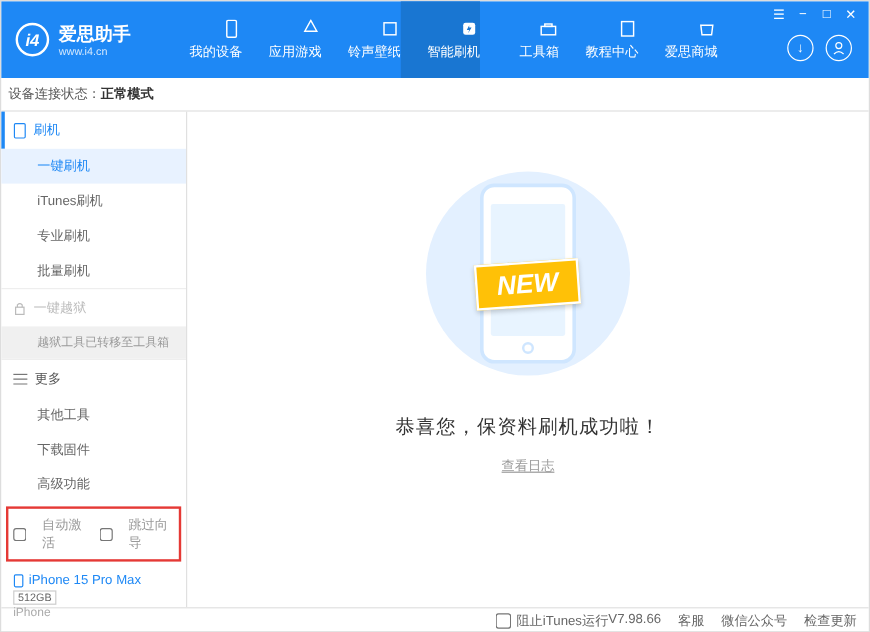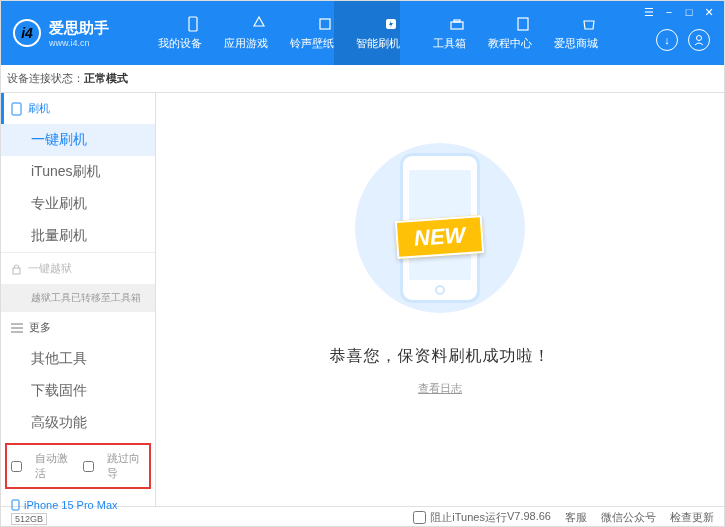--- a/index.html
+++ b/index.html
@@ -1,39 +1,39 @@
 <!DOCTYPE html>
 <html><head>
 <meta charset="utf-8">
 <style>
 *{margin:0;padding:0;box-sizing:border-box;font-family:"Microsoft YaHei",Arial,sans-serif}
 body{background:#fff;width:725px;height:527px;overflow:hidden;font-size:12px;border:1px solid #ddd}
 .header{background:#1e88f5;height:64px;display:flex;align-items:center;position:relative}
 .logo-area{display:flex;align-items:center;padding-left:12px;width:135px}
-.logo-circle{width:28px;height:28px;border:2px solid #fff;border-radius:50%;display:flex;align-items:center;justify-content:center;color:#000000;font-weight:bold;font-size:14px;font-style:italic}
+.logo-circle{width:28px;height:28px;border:2px solid #fff;border-radius:50%;display:flex;align-items:center;justify-content:center;color:#ffffff;font-weight:bold;font-size:14px;font-style:italic}
 .logo-text{color:#fff;margin-left:8px}
 .logo-title{font-size:15px;font-weight:bold}
 .logo-sub{font-size:9px;opacity:.8}
 .nav-tabs{display:flex;height:100%}
 .nav-tab{width:66px;display:flex;flex-direction:column;align-items:flex-end;justify-content:center;color:#fff;cursor:pointer;gap:3px}
 .nav-tab.active{background:#1976d2}
 .nav-tab .icon{width:18px;height:18px;display:flex;align-items:center;justify-content:center}
 .nav-tab .label{font-size:11px}
 .win-ctrl{position:absolute;top:4px;right:6px;display:flex;gap:2px}
 .win-ctrl span{width:18px;height:14px;color:#fff;display:flex;align-items:center;justify-content:center;cursor:pointer;font-size:11px}
 .user-icons{position:absolute;right:14px;top:28px;display:flex;gap:10px}
 .user-icons span{width:22px;height:22px;border:1.5px solid #fff;border-radius:50%;display:flex;align-items:center;justify-content:center;color:#fff;cursor:pointer;font-size:11px}
 .status-bar{height:28px;border-bottom:1px solid #e0e0e0;display:flex;align-items:center;padding-left:6px;color:#555;font-size:11px}
 .status-bar b{color:#333}
 .body{display:flex;height:413px}
 .sidebar{width:155px;border-right:1px solid #e0e0e0;display:flex;flex-direction:column}
 .side-sec{border-bottom:1px solid #eee}
 .side-hdr{display:flex;align-items:center;padding:8px 10px;gap:6px;color:#555;cursor:pointer;font-size:11px}
 .side-hdr.active{border-left:3px solid #1e88f5;color:#1e88f5;padding-left:7px}
-.side-item{padding:7px 10px 7px 30px;color:#666;cursor:pointer;font-size:14px}
+.side-item{padding:7px 10px 7px 30px;color:#666;cursor:pointer;font-size:11px}
 .side-item.active{background:#e8f2ff;color:#1e88f5}
 .side-item.moved{background:#f0f0f0;color:#999;font-size:10px;line-height:1.3}
 .side-hdr.lock{color:#bbb}
 .checkbox-area{border:2px solid #e53935;margin:4px;padding:6px 4px;display:flex;gap:10px;font-size:11px;color:#999}
 .checkbox-area label{display:flex;align-items:center;gap:13px}
 .checkbox-area input{width:11px;height:11px}
 .device-info{padding:6px 10px;font-size:11px}
 .device-name{color:#1e88f5;display:flex;align-items:center;gap:4px}
 .device-storage{display:inline-block;border:1px solid #ccc;padding:0 3px;font-size:9px;color:#666;margin-top:2px}
 .device-type{color:#aaa;font-size:10px;margin-top:1px}

